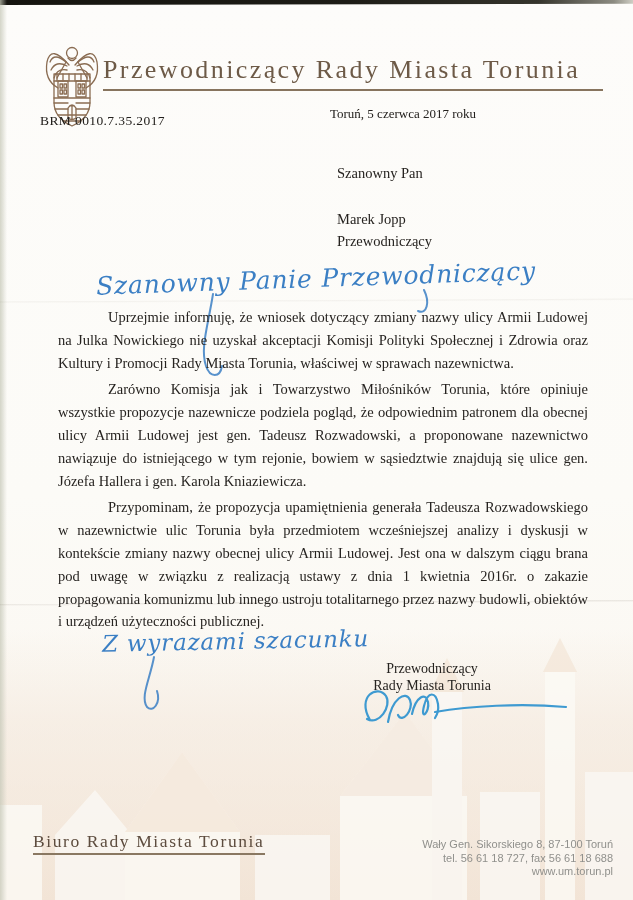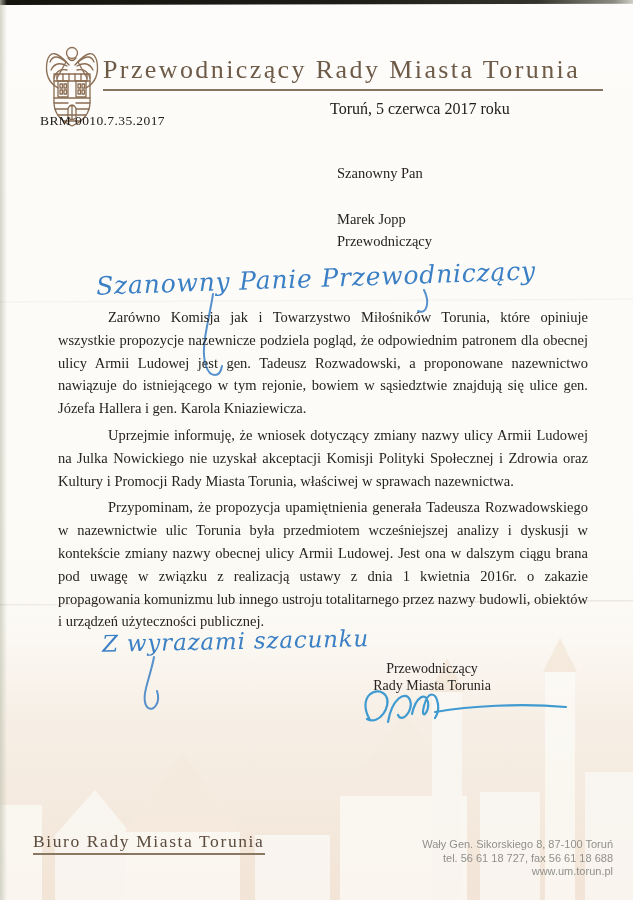--- a/index.html
+++ b/index.html
@@ -20,21 +20,21 @@
     background:linear-gradient(180deg,rgba(120,110,95,.16),rgba(120,110,95,0));}
   .crease-1{top:300px;transform:rotate(-0.25deg);opacity:.55;}
   .crease-2{top:602px;transform:rotate(-0.35deg);}
   
   .watermark{position:absolute;left:0;bottom:0;width:633px;height:300px;pointer-events:none;}
   
   .crest{position:absolute;left:42px;top:40px;width:60px;height:90px;}
   .title{position:absolute;left:103px;top:55px;width:510px;margin:0;
     font-size:26px;font-weight:normal;letter-spacing:2.4px;color:#6d5a47;white-space:nowrap;}
   .header-rule{position:absolute;left:103px;top:89px;width:500px;height:2px;background:#87745e;}
-  .date-line{position:absolute;left:330px;top:100px;font-size:16px;color:#23201d;}
+  .date-line{position:absolute;left:330px;top:106px;font-size:13px;color:#23201d;}
   .reference{position:absolute;left:40px;top:113px;font-size:13.5px;letter-spacing:.4px;color:#23201d;}
   
   .recipient{position:absolute;left:337px;top:152px;font-size:14.5px;line-height:22.5px;margin-top:10px;}
   .recipient .gap{height:23px;}
   
   .hw{position:absolute;color:#3b7fc4;font-family:"DejaVu Serif",serif;font-style:italic;
     letter-spacing:.8px;white-space:nowrap;}
   .hw-greeting{left:96px;top:264px;font-size:25px;transform:rotate(-2deg);}
   .hw-closing{left:102px;top:628px;font-size:23px;transform:rotate(-1.2deg);}
   .ink{position:absolute;pointer-events:none;}
@@ -137,22 +137,22 @@
 
   <div class="hw hw-greeting">Szanowny Panie Przewodniczący</div>
   <svg class="ink" style="left:180px;top:288px;width:260px;height:100px;" viewBox="0 0 260 100" aria-hidden="true">
     <g fill="none" stroke="#3b7fc4" stroke-width="2" stroke-linecap="round" opacity="0.85">
       <path d="M33,6 C28,38 20,60 26,78 C30,90 40,90 42,78"></path>
       <path d="M244,2 C250,14 247,27 238,23"></path>
     </g>
   </svg>
 
   <div class="letter-body">
+    <p>Uprzejmie informuję, że wniosek dotyczący zmiany nazwy ulicy Armii Ludowej na Julka Nowickiego nie uzyskał akceptacji Komisji Polityki Społecznej i Zdrowia oraz Kultury i Promocji Rady Miasta Torunia, właściwej w sprawach nazewnictwa.</p>
     <p>Zarówno Komisja jak i Towarzystwo Miłośników Torunia, które opiniuje wszystkie propozycje nazewnicze podziela pogląd, że odpowiednim patronem dla obecnej ulicy Armii Ludowej jest gen. Tadeusz Rozwadowski, a proponowane nazewnictwo nawiązuje do istniejącego w tym rejonie, bowiem w sąsiedztwie znajdują się ulice gen. Józefa Hallera i gen. Karola Kniaziewicza.</p>
-    <p>Uprzejmie informuję, że wniosek dotyczący zmiany nazwy ulicy Armii Ludowej na Julka Nowickiego nie uzyskał akceptacji Komisji Polityki Społecznej i Zdrowia oraz Kultury i Promocji Rady Miasta Torunia, właściwej w sprawach nazewnictwa.</p>
     <p>Przypominam, że propozycja upamiętnienia generała Tadeusza Rozwadowskiego w nazewnictwie ulic Torunia była przedmiotem wcześniejszej analizy i dyskusji w kontekście zmiany nazwy obecnej ulicy Armii Ludowej. Jest ona w dalszym ciągu brana pod uwagę w związku z realizacją ustawy z dnia 1 kwietnia 2016r. o zakazie propagowania komunizmu lub innego ustroju totalitarnego przez nazwy budowli, obiektów i urządzeń użyteczności publicznej.</p>
   </div>
 
   <div class="hw hw-closing">Z wyrazami szacunku</div>
   <svg class="ink" style="left:130px;top:655px;width:60px;height:60px;" viewBox="0 0 60 60" aria-hidden="true">
     <path d="M24,2 C20,24 10,42 17,52 C23,58 31,48 27,36" fill="none" stroke="#3b7fc4" stroke-width="2" stroke-linecap="round" opacity="0.85"></path>
   </svg>
 
   <div class="sig-block">
     <div>Przewodniczący</div>

